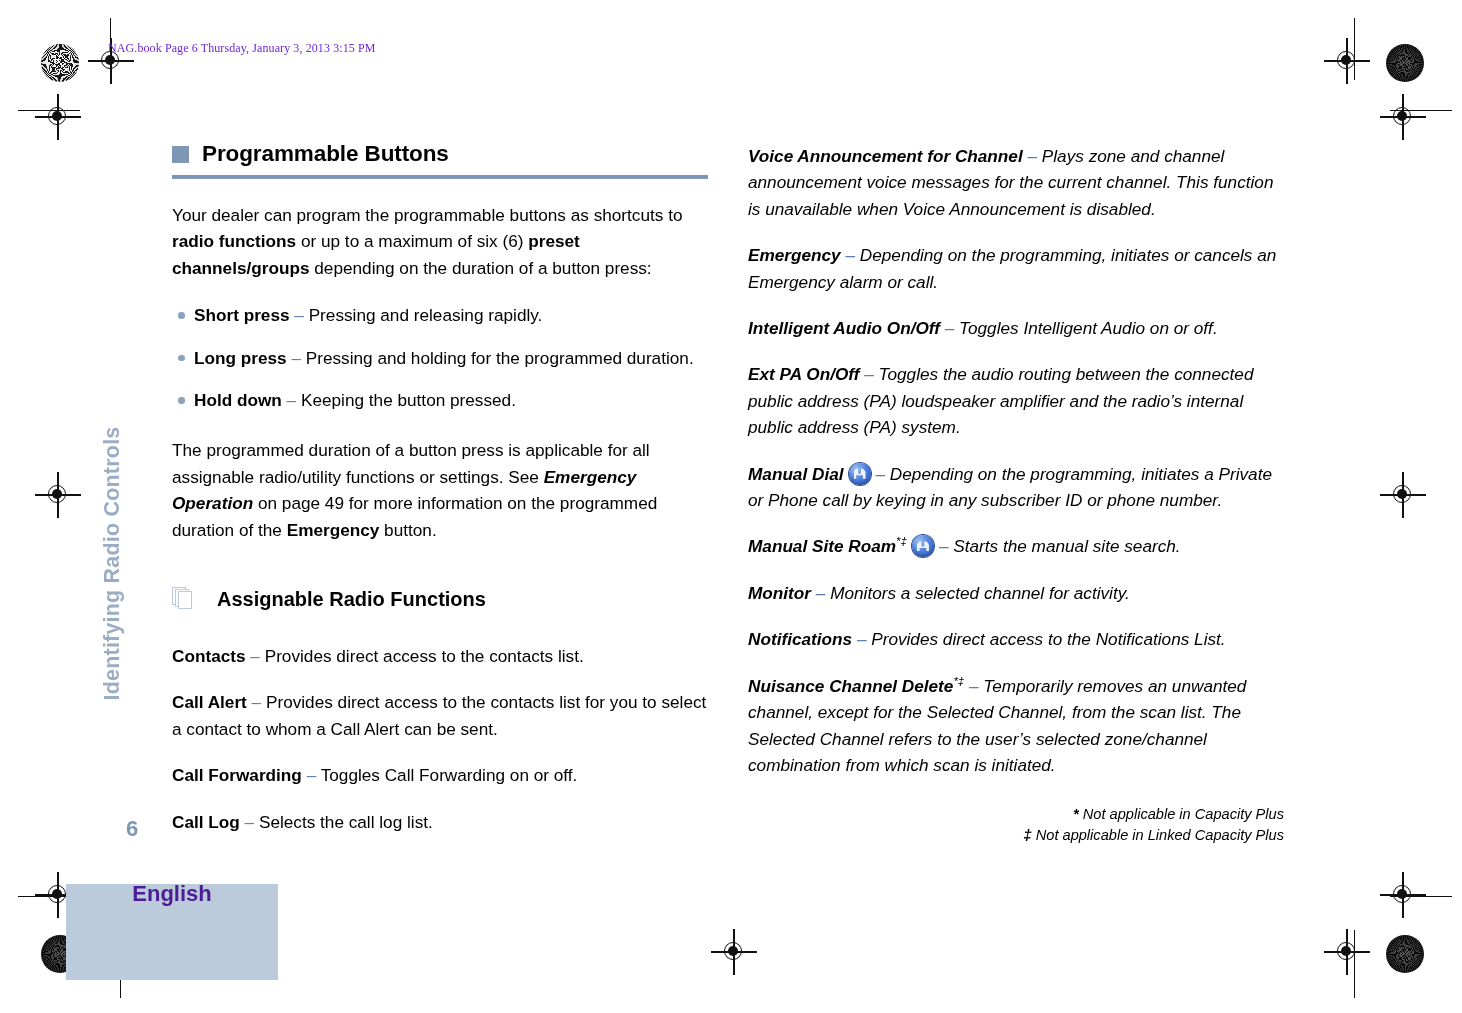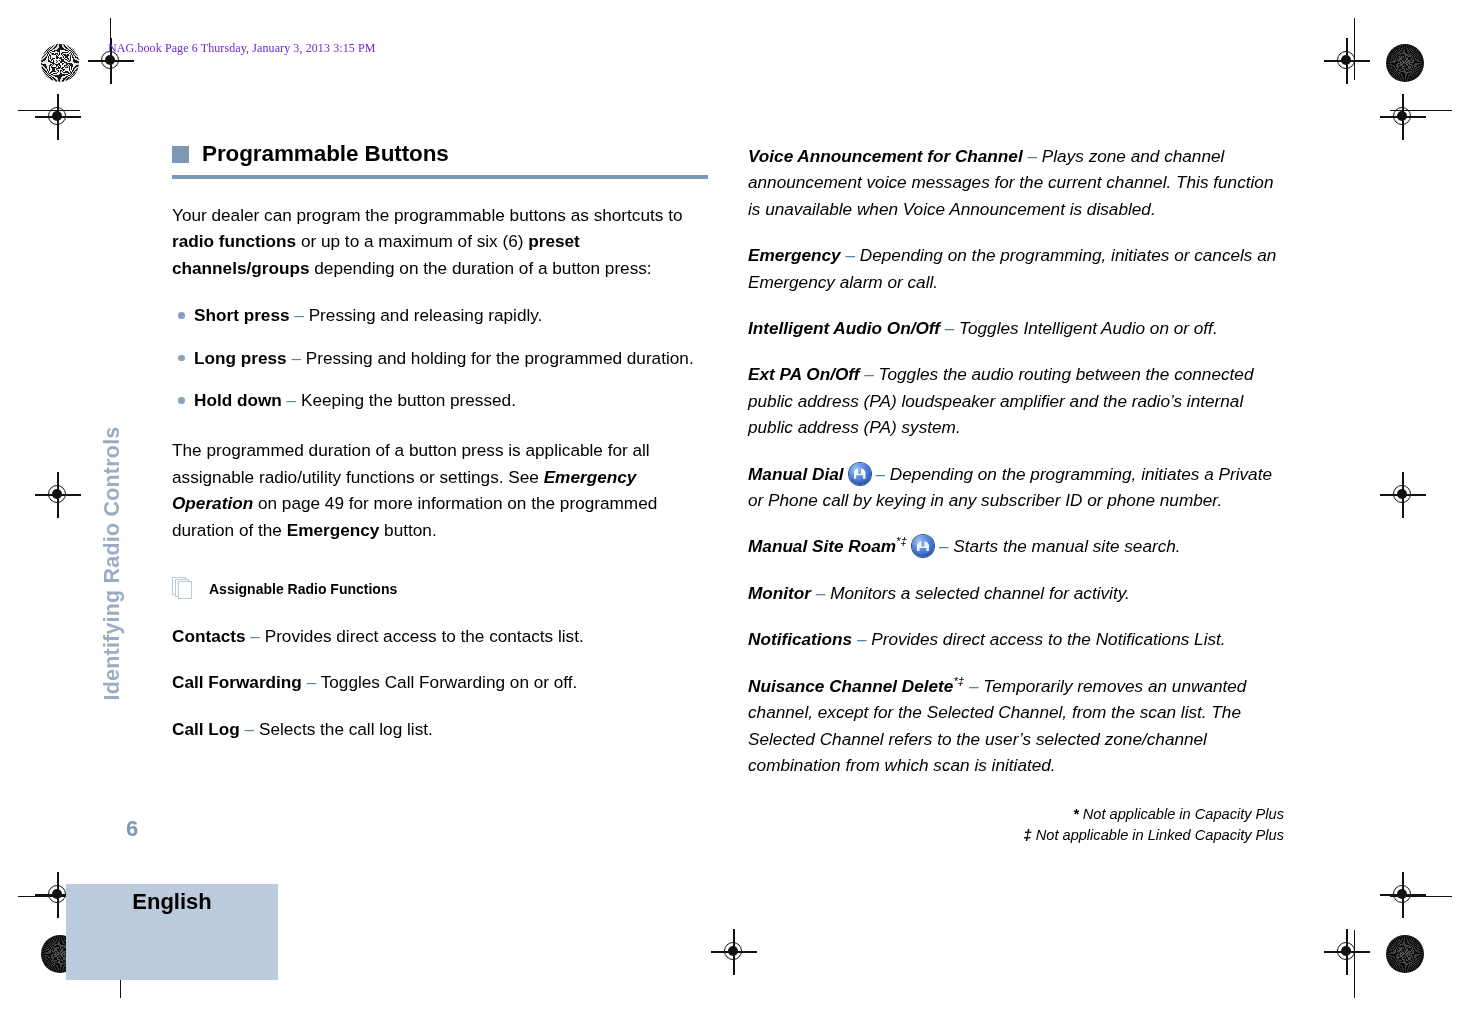--- a/index.html
+++ b/index.html
@@ -123,22 +123,21 @@
     background: #bccbdb;
   }
   .lang-label {
     position: absolute;
     left: 66px;
     top: 881px;
     width: 212px;
     text-align: center;
     font-size: 22px;
     font-weight: bold;
-    color: #000000;
-    margin-top: 8px;
+    color: #4c1d95;
   }
 
   
   .col {
     position: absolute;
     top: 143px;
     width: 536px;
   }
   .col-left  { left: 172px; }
   .col-right { left: 748px; font-style: italic; }
@@ -224,22 +223,22 @@
   .note-body { flex: 1 1 auto; }
 
   
   .sub-head {
     display: flex;
     align-items: center;
     gap: 11px;
     margin-top: 34px;
   }
   .sub-head h2 {
-    margin: 4px;
-    font-size: 14px;
+    margin: 12px;
+    font-size: 20px;
     font-weight: bold;
     line-height: 1;
   }
   .doc-icon {
     flex: 0 0 auto;
     width: 22px;
     height: 24px;
     position: relative;
   }
   .doc-icon .sheet {
@@ -427,20 +426,24 @@
           <span class="sheet s3"></span>
       </span>
       <h2>Assignable Radio Functions</h2>
     </div>
 
     <p class="body list-start">
       <b>Contacts</b>
       <span class="dash">–</span><span> Provides direct access to the contacts list.</span>
     </p>
     <p class="body">
+      <b>Call Alert</b>
+      <span class="dash">–</span><span> Provides direct access to the contacts list for you to select a contact to whom a Call Alert can be sent.</span>
+    </p>
+    <p class="body">
       <b>Call Forwarding</b>
       <span class="dash">–</span><span> Toggles Call Forwarding on or off.</span>
     </p>
     <p class="body">
       <b>Call Log</b>
       <span class="dash">–</span><span> Selects the call log list.</span>
     </p>
   </div>
 
   <div class="col col-right">

